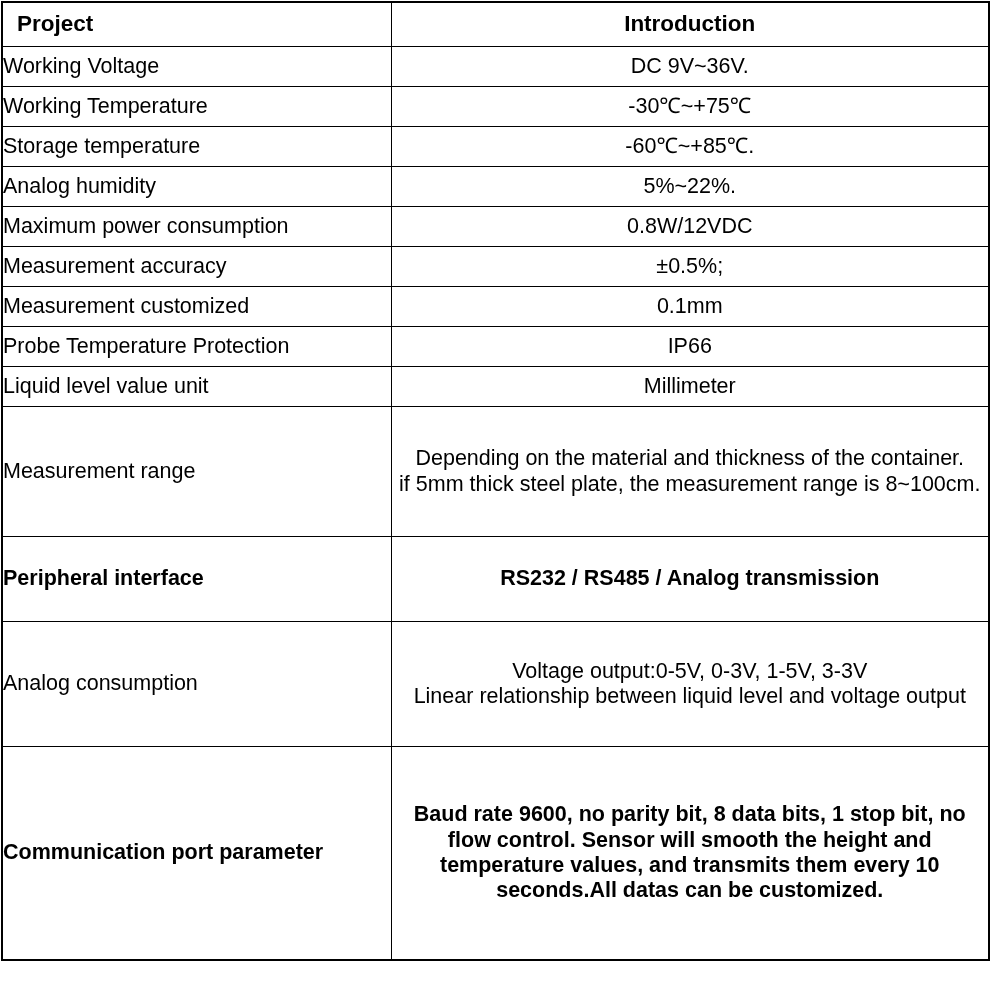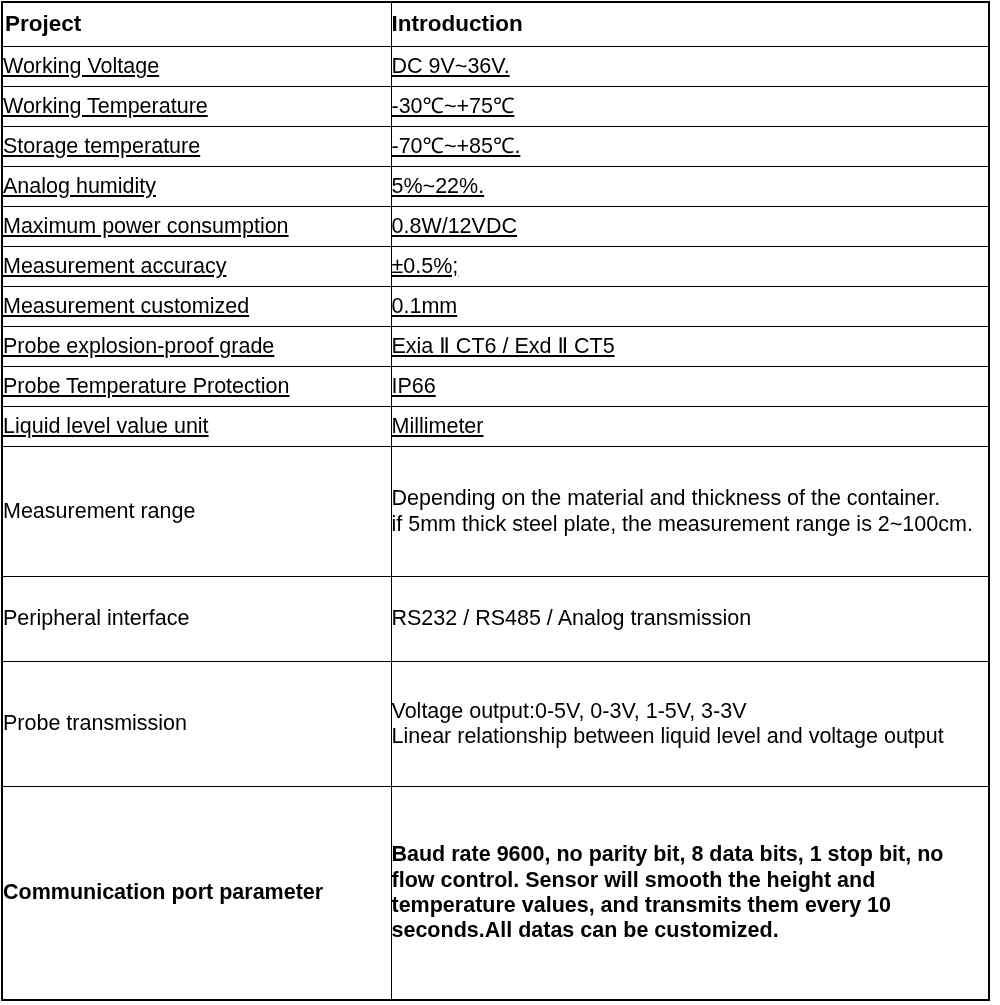--- a/index.html
+++ b/index.html
@@ -46,37 +46,37 @@
     border: 2.4px solid #000000;
   }
 
   td.cell-project {
     text-align: left;
     padding-left: 5px;
     padding-right: 4px;
   }
 
   td.cell-intro {
-    text-align: left;
+    text-align: center;
     padding-left: 8px;
     padding-right: 8px;
   }
 
   
   tr.row-header td {
     font-weight: bold;
     font-size: 22.5px;
   }
-  tr.row-header td.cell-project { padding-left: 2px; }
+  tr.row-header td.cell-project { padding-left: 14px; }
 
   
   .h-header  { height: 43px; }
-  .h-single  { height: 39px; text-decoration: underline; }
+  .h-single  { height: 39px; }
   .h-range   { height: 129px; }
-  .h-periph  { height: 84px; }
+  .h-periph  { height: 84px; font-weight: bold; }
   .h-analog  { height: 124px; }
   .h-comm    { height: 212px; font-weight: bold; }
 
   .multiline {
     white-space: pre-line;
   }
 </style>
 </head>
 <body>
 
@@ -98,21 +98,21 @@
         <td class="cell-intro h-single">DC 9V~36V.</td>
       </tr>
 
       <tr>
         <td class="cell-project h-single">Working Temperature</td>
         <td class="cell-intro h-single">-30℃~+75℃</td>
       </tr>
 
       <tr>
         <td class="cell-project h-single">Storage temperature</td>
-        <td class="cell-intro h-single">-70℃~+85℃.</td>
+        <td class="cell-intro h-single">-60℃~+85℃.</td>
       </tr>
 
       <tr>
         <td class="cell-project h-single">Analog humidity</td>
         <td class="cell-intro h-single">5%~22%.</td>
       </tr>
 
       <tr>
         <td class="cell-project h-single">Maximum power consumption</td>
         <td class="cell-intro h-single">0.8W/12VDC</td>
@@ -121,48 +121,44 @@
       <tr>
         <td class="cell-project h-single">Measurement accuracy</td>
         <td class="cell-intro h-single">±0.5%;</td>
       </tr>
 
       <tr>
         <td class="cell-project h-single">Measurement customized</td>
         <td class="cell-intro h-single">0.1mm</td>
       </tr>
 
-      <tr>
-        <td class="cell-project h-single">Probe explosion-proof grade</td>
-        <td class="cell-intro h-single">Exia Ⅱ CT6 / Exd Ⅱ CT5</td>
-      </tr>
 
       <tr>
         <td class="cell-project h-single">Probe Temperature Protection</td>
         <td class="cell-intro h-single">IP66</td>
       </tr>
 
       <tr>
         <td class="cell-project h-single">Liquid level value unit</td>
         <td class="cell-intro h-single">Millimeter</td>
       </tr>
 
       <tr>
         <td class="cell-project h-range">Measurement range</td>
         <td class="cell-intro h-range multiline">Depending on the material and thickness of the container.
-if 5mm thick steel plate, the measurement range is 2~100cm.</td>
+if 5mm thick steel plate, the measurement range is 8~100cm.</td>
       </tr>
 
       <tr>
         <td class="cell-project h-periph">Peripheral interface</td>
         <td class="cell-intro h-periph">RS232 / RS485 / Analog transmission</td>
       </tr>
 
       <tr>
-        <td class="cell-project h-analog">Probe transmission</td>
+        <td class="cell-project h-analog">Analog consumption</td>
         <td class="cell-intro h-analog multiline">Voltage output:0-5V, 0-3V, 1-5V, 3-3V
 Linear relationship between liquid level and voltage output</td>
       </tr>
 
       <tr>
         <td class="cell-project h-comm">Communication port parameter</td>
         <td class="cell-intro h-comm">Baud rate 9600, no parity bit, 8 data bits, 1 stop bit, no flow control. Sensor will smooth the height and temperature values, and transmits them every 10 seconds.All datas can be customized.</td>
       </tr>
 
     </tbody>

